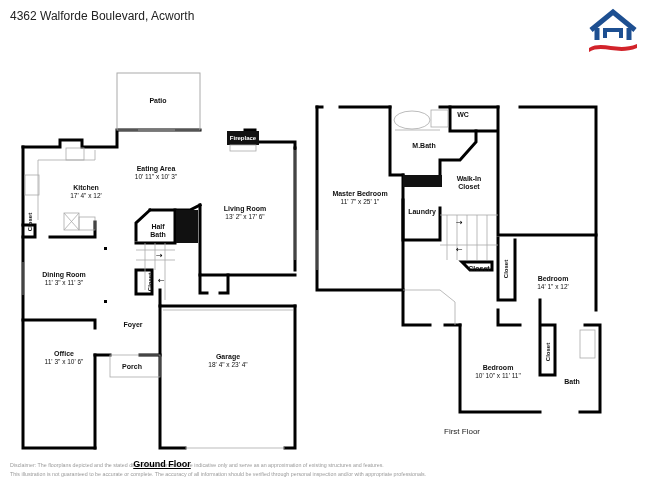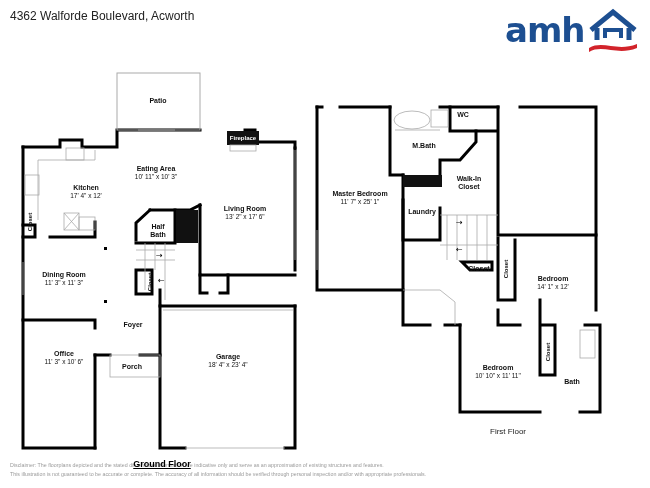--- a/index.html
+++ b/index.html
@@ -16,21 +16,20 @@
   .floor-label { position:absolute; font-size:8px; color:#222; transform:translateX(-50%); }
   .floor-label.bold { font-weight:bold; font-size:9px; color:#000; background:transparent; }
   .disclaimer { position:absolute; left:10px; top:461px; font-size:5.3px; line-height:9px; color:#9a9a9a; width:620px; }
 </style>
 </head>
 <body>
 
 <div class="address">4362 Walforde Boulevard, Acworth</div>
 
 <div class="logo">
-  <span class="logo-text">amh</span>
   <svg style="position:absolute;left:82px;top:0;" width="56" height="44" viewBox="0 0 56 44">
     <path d="M4 22 L26 4 L48 22" fill="none" stroke="#1d4f91" stroke-width="5" stroke-linejoin="miter"></path>
     <path d="M10 20 L10 32 M42 20 L42 32" stroke="#1d4f91" stroke-width="5"></path>
     <path d="M18 30 L18 22 L34 22 L34 30" fill="none" stroke="#1d4f91" stroke-width="4"></path>
     <path d="M2 40 C16 32 30 44 50 36 L50 40 C30 48 16 36 2 44 Z" fill="#d2232a"></path>
   </svg>
 </div>
 
 <svg class="plan" viewBox="0 0 650 488" width="650" height="488">
   <g fill="none" stroke="#000" stroke-width="3" stroke-linecap="square">
@@ -190,19 +189,19 @@
   </div>
 <div class="rl" style="left:572px;top:378px;">
     <b>Bath</b>
   </div>
 <div class="rl" style="left:479px;top:265px;">
     <b>Closet</b>
   </div>
 <div class="vert" style="left:506px;top:269px;">Closet</div>
 <div class="vert" style="left:548px;top:352px;">Closet</div>
 
-<div class="floor-label" style="left:462px;top:427px;margin-left:46px;">First Floor</div>
+<div class="floor-label" style="left:462px;top:427px;">First Floor</div>
 
 <div class="disclaimer">
   <div>Disclaimer: The floorplans depicted and the stated dimensions/information are indicative only and serve as an approximation of existing structures and features.</div>
   <div>This illustration is not guaranteed to be accurate or complete. The accuracy of all information should be verified through personal inspection and/or with appropriate professionals.</div>
 </div>
 <div class="floor-label bold" style="left:162px;top:459px;text-decoration:underline;">Ground Floor</div>
 
 </body></html>

